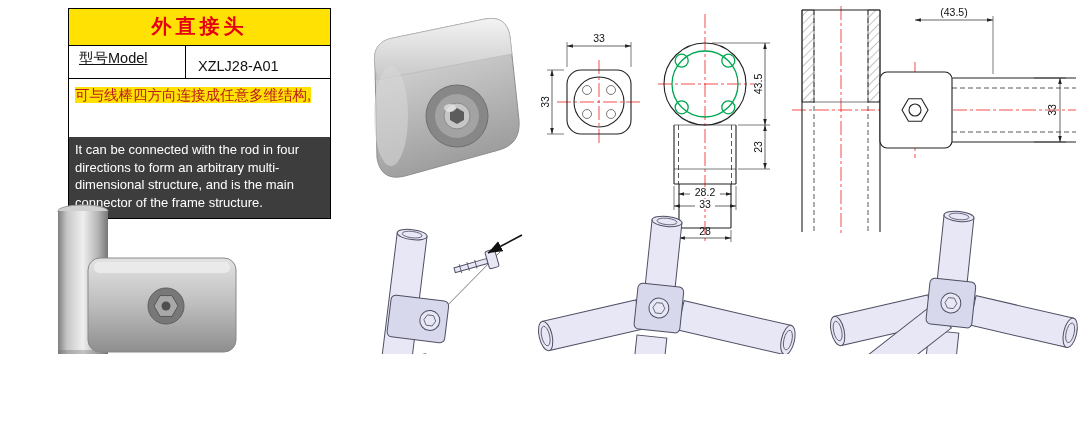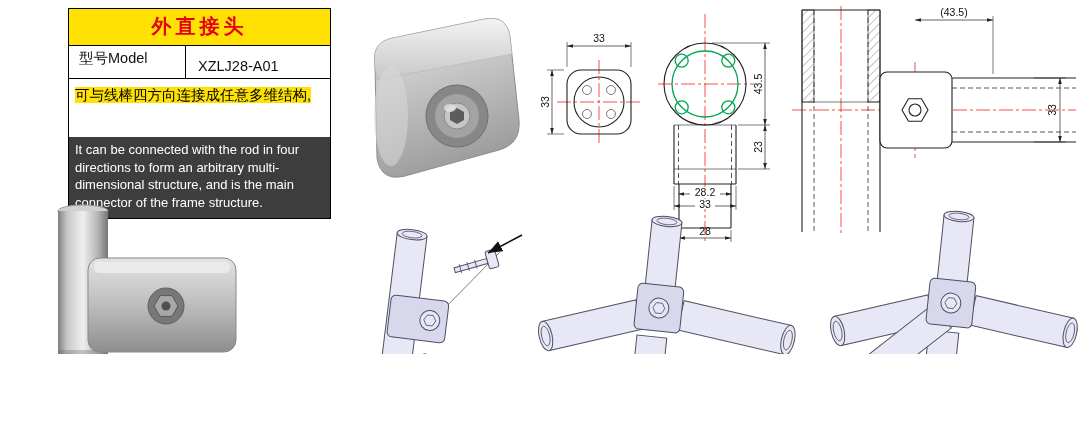--- a/index.html
+++ b/index.html
@@ -4,23 +4,23 @@
 <style>
   * { margin:0; padding:0; box-sizing:border-box; }
   html,body { width:1080px; height:430px; background:#fff; font-family:"Liberation Sans", sans-serif; }
   .page { position:relative; width:1080px; height:354px; background:#fff; overflow:hidden; }
 
   
   .spec-table { position:absolute; left:68px; top:8px; width:263px; border:1px solid #000; background:#fff; }
   .spec-title { background:#FFE204; color:#E60012; font-weight:bold; font-size:20px; text-align:center;
                 padding:4px 0 5px; letter-spacing:4px; border-bottom:1px solid #000; }
   .spec-row { display:flex; border-bottom:1px solid #000; font-size:14.5px; color:#111; }
-  .spec-label { width:117px; border-right:1px solid #000; padding:3px 0 4px 10px; }
+  .spec-label { width:117px; border-right:1px solid #000; padding:3px 0 4px 10px;text-decoration:underline; }
   .spec-value { flex:1; padding:12px 0 4px 12px; }
-  .spec-desc-cn { padding:6px 6px 10px; font-size:14.5px; line-height:1.5; color:#000000; min-height:58px; }
+  .spec-desc-cn { padding:6px 6px 10px; font-size:14.5px; line-height:1.5; color:#b91c1c; min-height:58px; }
   .spec-desc-cn .hl { background:#FFE204; }
   .spec-desc-en { background:#3D3D3D; color:#fff; font-size:13px; line-height:1.35; padding:4px 6px 7px; min-height:47px; }
 
   svg.fig { position:absolute; overflow:visible; }
 
   
   .ln   { stroke:#222; stroke-width:1.1; fill:none; }
   .lnw  { stroke:#222; stroke-width:1.1; fill:#fff; }
   .thin { stroke:#222; stroke-width:0.6; fill:none; }
   .hid  { stroke:#222; stroke-width:0.75; fill:none; stroke-dasharray:5 3; }

